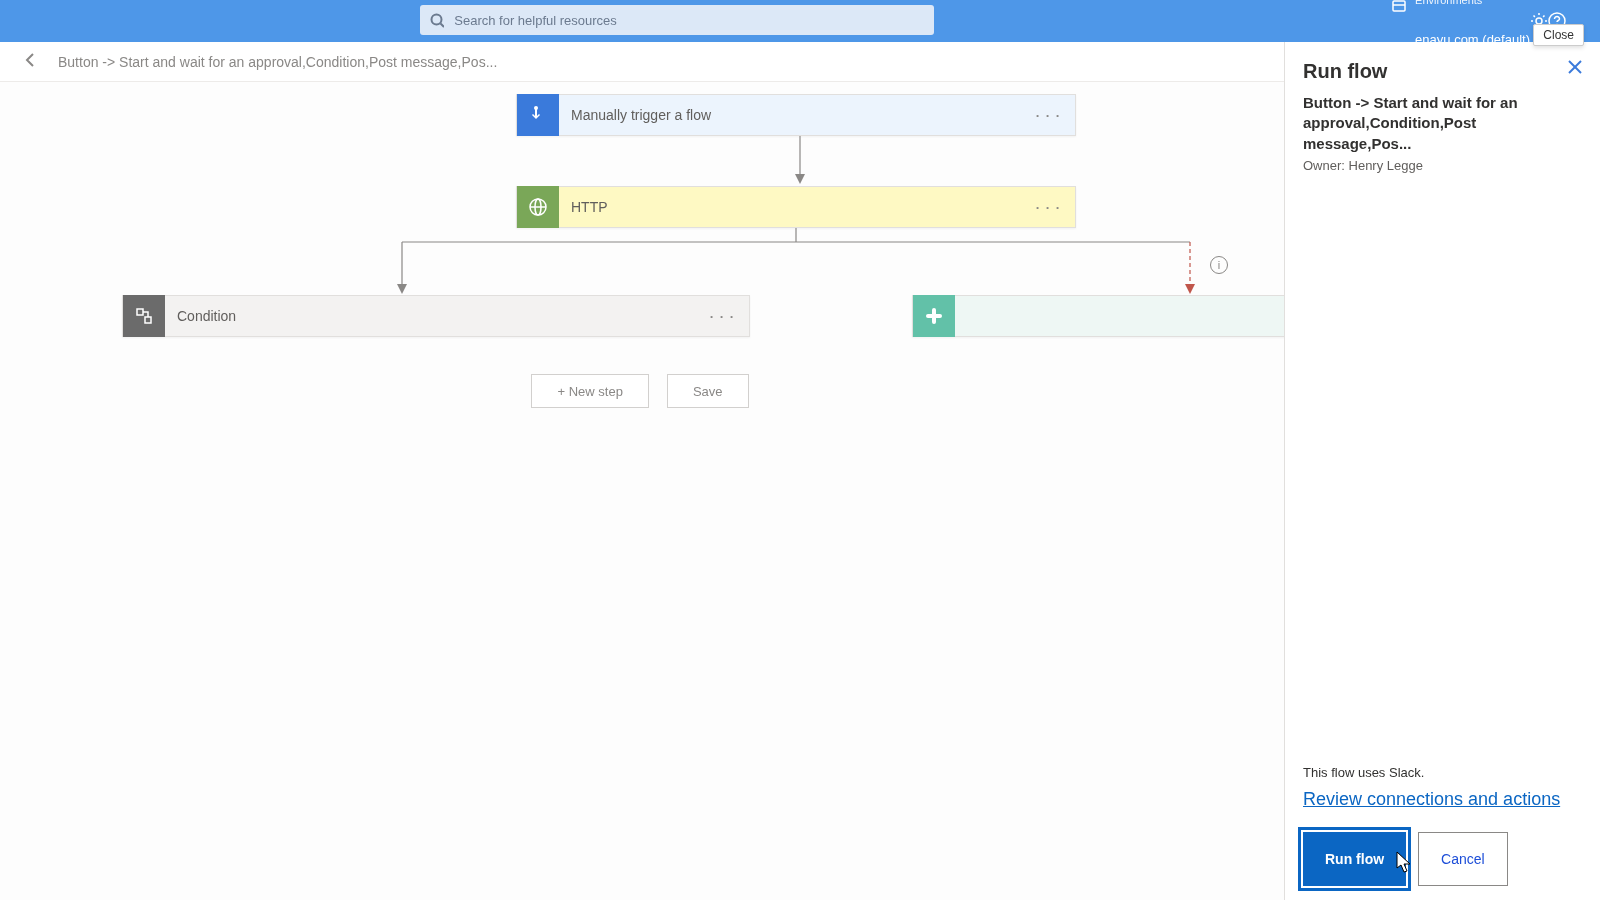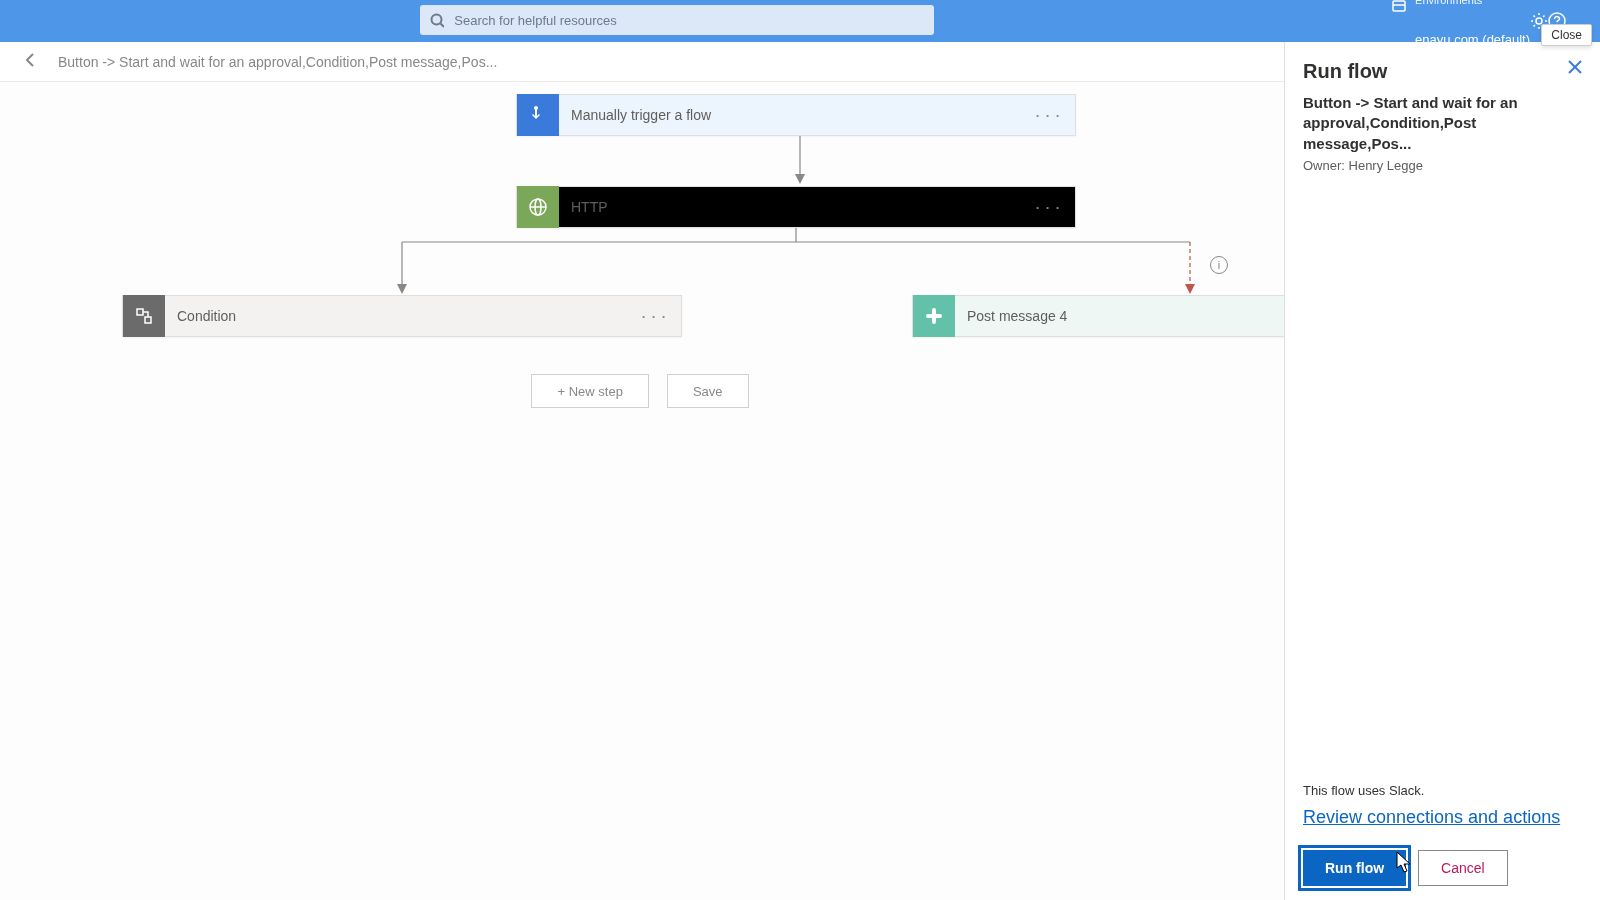--- a/index.html
+++ b/index.html
@@ -52,21 +52,21 @@
     font-size: 12px;
   }
   .env-block { display:flex; align-items:flex-start;}
   .env-icon { margin-top:4px; margin-right:8px; }
   .env-icon svg { width:16px; height:16px; fill:none; stroke:#fff; stroke-width:1.5;}
   .env-text .line1 { font-size:11px; opacity:0.9; line-height:1.1;}
   .env-text .line2 { font-size:13px; line-height:1.1;margin-top:27px;}
   .hdr-ico { width:18px; height:18px; fill:none; stroke:#fff; stroke-width:1.5; cursor:pointer;}
   .close-tooltip {
     position: absolute;
-    right: 8px;
+    right: 16px;
     top: 24px;
     background: #fff;
     border: 1px solid #ccc;
     border-radius: 2px;
     padding: 3px 9px;
     font-size: 12px;
     color: #333;
     box-shadow: 0 2px 4px rgba(0,0,0,0.12);
     z-index: 50;
   }
@@ -86,21 +86,21 @@
   
   .canvas {
     position: absolute;
     left: 0; top: 82px; right: 316px; bottom: 0;
     background: #fdfdfd;
   }
 
   .node {
     position: absolute;
     height: 42px;
-    background: #000000;
+    background: #fef9c3;
     border: 1px solid #e1dfdd;
     display:flex; align-items:center;
     box-shadow: 0 1px 2px rgba(0,0,0,0.05);
   }
   .node .icon-box {
     width: 42px; height: 42px;
     display:flex; align-items:center; justify-content:center;
     color:#fff;
     flex-shrink:0;
   }
@@ -115,21 +115,21 @@
     color: #8a8886;
     letter-spacing: 1px;
     cursor:pointer;
     font-weight:bold;
   }
 
   .node-trigger { left:516px; top:12px; width:560px; background:#ecf4fd;}
   .node-trigger .icon-box { background:#3a7adb;}
   .node-http { left:516px; top:104px; width:560px;}
   .node-http .icon-box { background:#7aa758;}
-  .node-condition { left:122px; top:213px; width:560px; background:#f3f2f1;}
+  .node-condition { left:122px; top:213px; width:628px; background:#f3f2f1;}
   .node-condition .icon-box { background:#6b6b6b;}
   .node-post { left:912px; top:213px; width:420px; background:#eef7f4;}
   .node-post .icon-box { background:#62c1a8;}
 
   
   .connector {
     position:absolute;
     pointer-events:none;
   }
   .connector line, .connector path { stroke:#8a8886; stroke-width:1.2; fill:none;}
@@ -185,22 +185,22 @@
   .rp-link { font-size:18px; color:#0b66c3; text-decoration:underline; cursor:pointer; margin-top:9px; display:inline-block;}
   .rp-buttons { margin-top:22px; display:flex; gap:12px;}
   .btn-primary {
     background:#0b66c3; color:#fff; border:none;
     padding:9px 22px; font-size:14px; font-weight:600;
     cursor:pointer;
     outline:3px solid #0b66c3;
     outline-offset:2px;
   }
   .btn-secondary {
-    background:#fff; color:#be185d; border:1px solid #8a8886;
-    padding:9px 22px; font-size:14px; cursor:pointer;
+    background:#fff; color:#1d4ed8; border:1px solid #8a8886;
+    padding:18px 22px; font-size:14px; cursor:pointer;
   }
   .cursor-img {
     position:absolute;
     right:186px; bottom:27px;
     width:18px;height:22px;
     pointer-events:none;
     z-index:100;
   }
 </style>
 </head>
@@ -307,21 +307,20 @@
 
   <div class="node node-post">
     <div class="icon-box">
       <svg width="20" height="20" viewBox="0 0 20 20" fill="#fff">
           <rect x="8" y="2" width="4" height="8" rx="2"></rect>
           <rect x="2" y="8" width="8" height="4" rx="2"></rect>
           <rect x="8" y="10" width="4" height="8" rx="2"></rect>
           <rect x="10" y="8" width="8" height="4" rx="2"></rect>
         </svg>
     </div>
-    <div class="label">Post message 4</div>
   </div>
 
   <div class="canvas-buttons">
     <button class="btn-ghost">+ New step</button>
     <button class="btn-ghost">Save</button>
   </div>
 </div>
 
 <div class="right-panel">
   <div class="rp-header">

